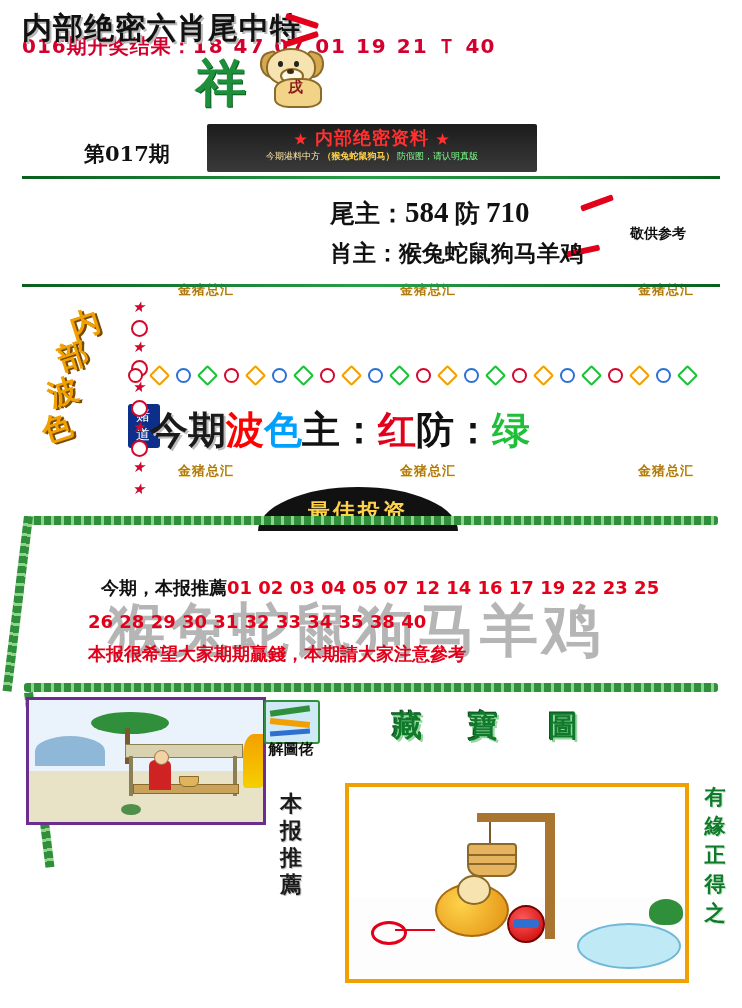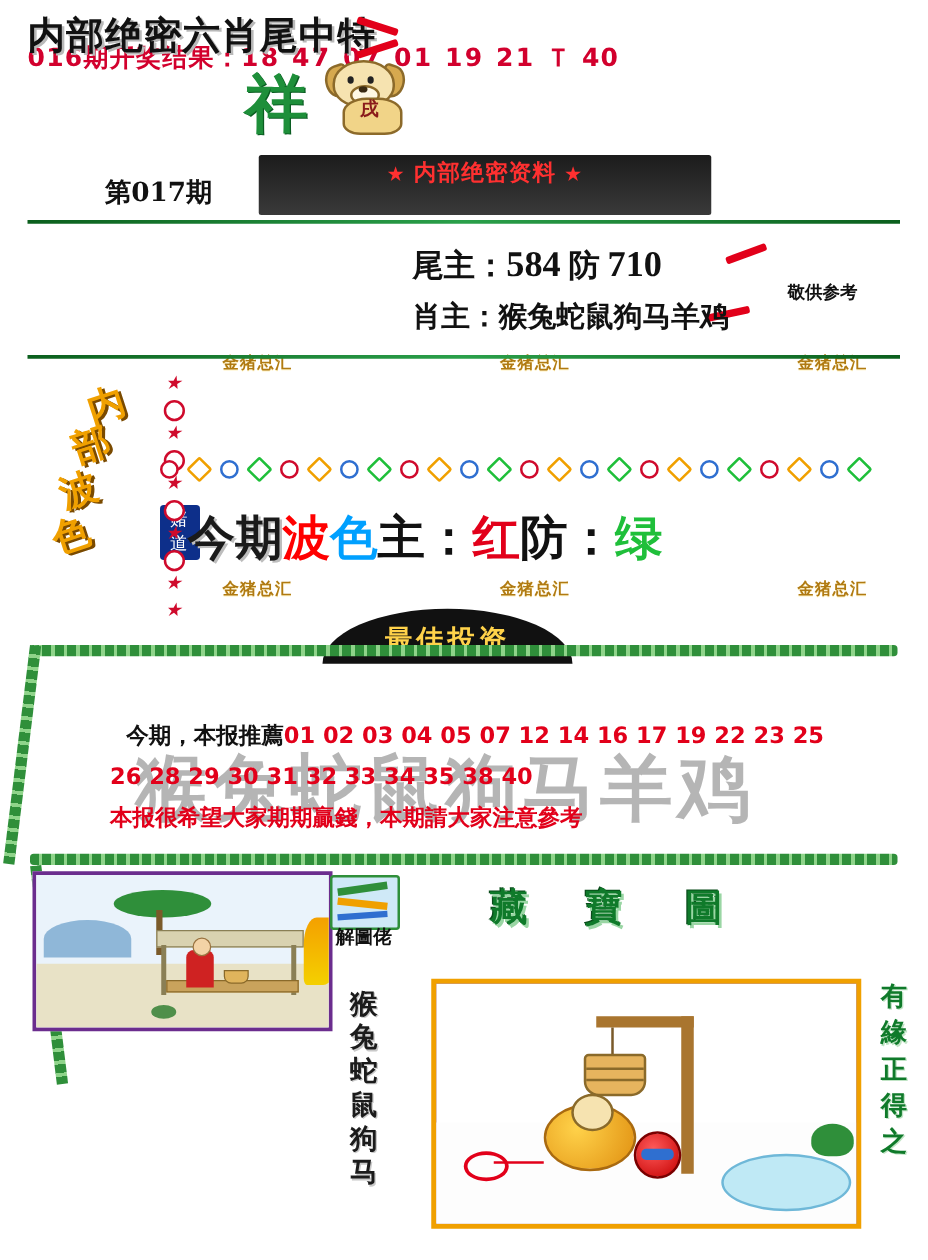--- a/index.html
+++ b/index.html
@@ -68,21 +68,20 @@
     position:absolute; left:84px; top:140px;
     font-size:21px; font-weight:bold; color:#111;
     font-family:"DejaVu Serif", serif;
   }
 
   
   .topbanner{
     position:absolute; left:207px; top:124px; width:330px; height:48px;
     background:linear-gradient(#1c1c1c,#3a3a3a);
     border-radius:2px;
-    padding-left:32px;
   }
   .topbanner .t1{
     position:absolute; left:0; top:2px; width:100%; text-align:center;
     font-size:18px; font-weight:bold; color:#ff3030;
     font-family:"DejaVu Serif", serif; letter-spacing:1px;
   }
   .topbanner .t1 .star{ color:#ff3030; font-size:14px; }
   .topbanner .t2{
     position:absolute; left:0; top:26px; width:100%; text-align:center;
     font-size:9px; color:#ffe9a8; white-space:nowrap;
@@ -387,20 +386,25 @@
   <div class="dog-body-char" style="position:absolute;left:92px;top:30px;font-size:15px;font-weight:bold;color:#8a1b1b;font-family:'DejaVu Serif',serif;">戌</div>
 </div>
 
 <div class="issue">第017期</div>
 
 <div class="topbanner">
   <div class="t1">
     <span class="star">★</span>
     <span>内部绝密资料</span>
     <span class="star">★</span>
+  </div>
+  <div class="t2">
+    <span>今期港料中方</span>
+    <b>（猴兔蛇鼠狗马）</b>
+    <span class="grn">防假图，请认明真版</span>
   </div>
 </div>
 
 <div class="rule r1"></div>
 
 <div class="bigleft">内部绝密六肖尾中特</div>
 
 <div class="arrow-red ar1">
   <div class="chev" style="left:0;top:4px;transform:rotate(18deg);"></div>
   <div class="chev" style="left:0;top:22px;transform:rotate(-18deg);"></div>
@@ -529,21 +533,21 @@
 <div class="explain-badge">
   <div class="card">
     <div class="g1"></div>
       <div class="g2"></div>
       <div class="g3"></div>
   </div>
   <div class="lbl">解圖佬</div>
 </div>
 
 <div class="vert-text">
-  <span style="display:block;word-break:break-all;">猴兔蛇鼠狗马</span>
+  <span style="display:block;word-break:break-all;">本报推薦</span>
 </div>
 
 <div class="treasure-title">
   <span class="tt1">藏</span>
   <span class="tt2">寶</span>
   <span class="tt3">圖</span>
 </div>
 
 <div class="pic-right">
   <div class="inner-border"></div>

